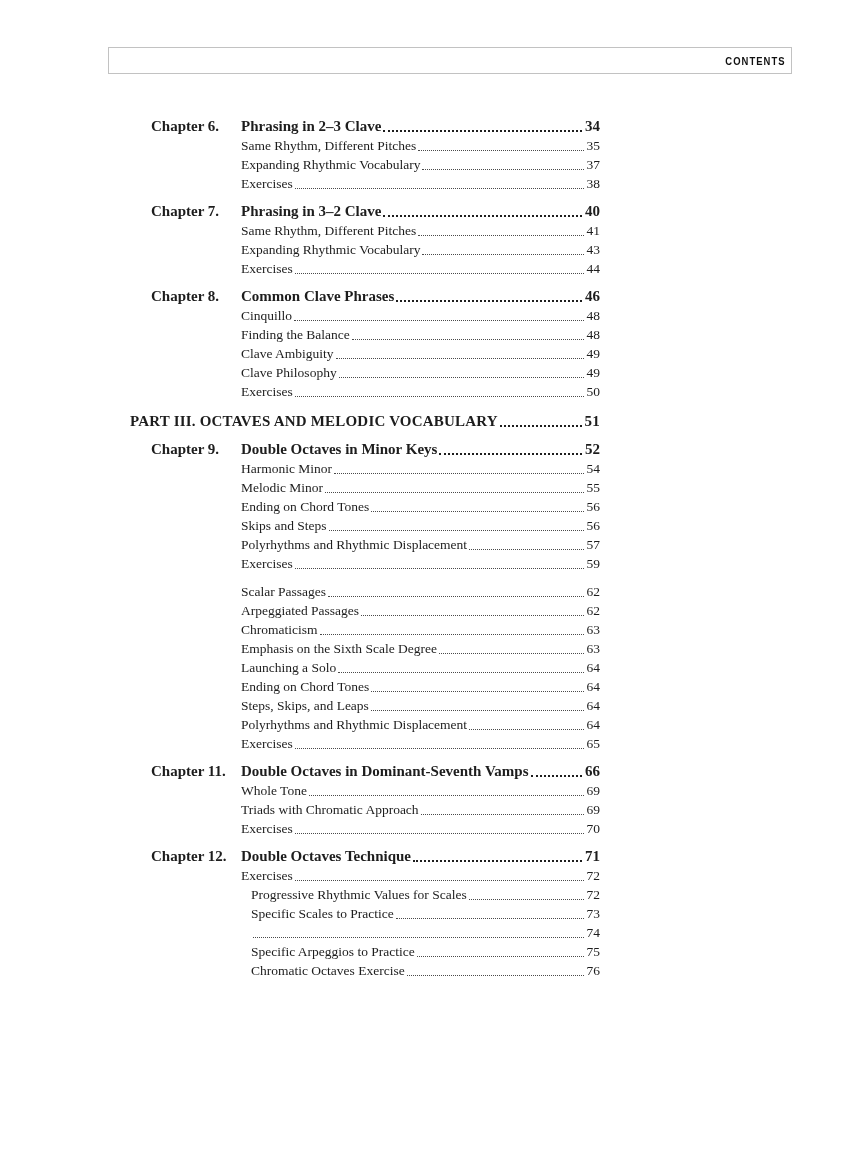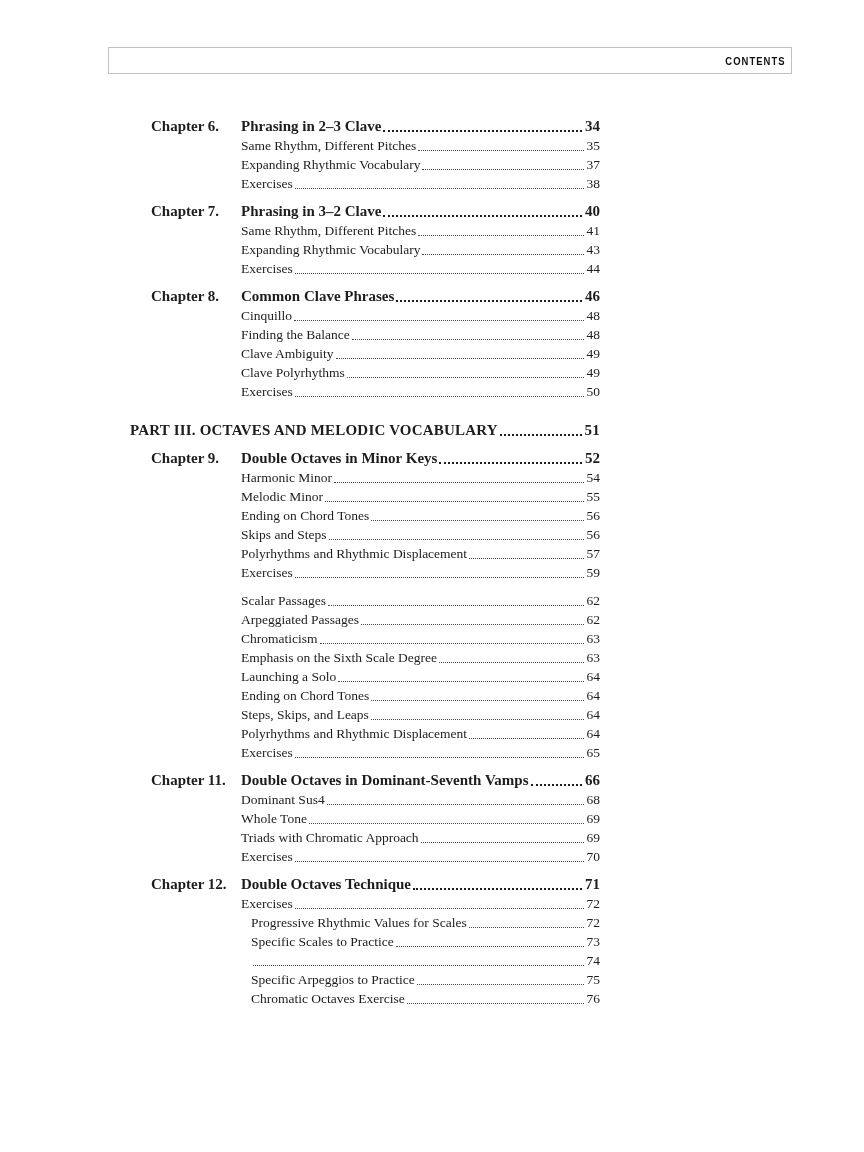--- a/index.html
+++ b/index.html
@@ -43,21 +43,21 @@
   }
   
   .toc {
     position: absolute;
     left: 130px;
     top: 117px;
     width: 470px;
   }
   .section { margin-bottom: 9px; }
   .section:last-child { margin-bottom: 12px; }
-  .part-section { margin-top: 20px; }
+  .part-section { margin-top: 11px; }
 
   .row {
     display: flex;
     align-items: flex-end;
     height: 19px;
     line-height: 19px;
     white-space: nowrap;
   }
   .row.heading {
     font-weight: 700;
@@ -162,21 +162,21 @@
         <span class="entry-title">Finding the Balance</span>
         <span class="leader"></span>
         <span class="page-num">48</span>
       </div>
       <div class="row sub">
         <span class="entry-title">Clave Ambiguity</span>
         <span class="leader"></span>
         <span class="page-num">49</span>
       </div>
       <div class="row sub">
-        <span class="entry-title">Clave Polyrhythms</span>
+        <span class="entry-title">Clave Philosophy</span>
         <span class="leader"></span>
         <span class="page-num">49</span>
       </div>
       <div class="row sub">
         <span class="entry-title">Exercises</span>
         <span class="leader"></span>
         <span class="page-num">50</span>
       </div>
     </div>
     <div class="section part-section">
@@ -272,25 +272,20 @@
       </div>
     </div>
     <div class="section">
       <div class="row heading chapter">
         <span class="chap-label">Chapter 11.</span>
         <span class="entry-title">Double Octaves in Dominant-Seventh Vamps</span>
         <span class="leader"></span>
         <span class="page-num">66</span>
       </div>
       <div class="row sub">
-        <span class="entry-title">Dominant Sus4</span>
-        <span class="leader"></span>
-        <span class="page-num">68</span>
-      </div>
-      <div class="row sub">
         <span class="entry-title">Whole Tone</span>
         <span class="leader"></span>
         <span class="page-num">69</span>
       </div>
       <div class="row sub">
         <span class="entry-title">Triads with Chromatic Approach</span>
         <span class="leader"></span>
         <span class="page-num">69</span>
       </div>
       <div class="row sub">

